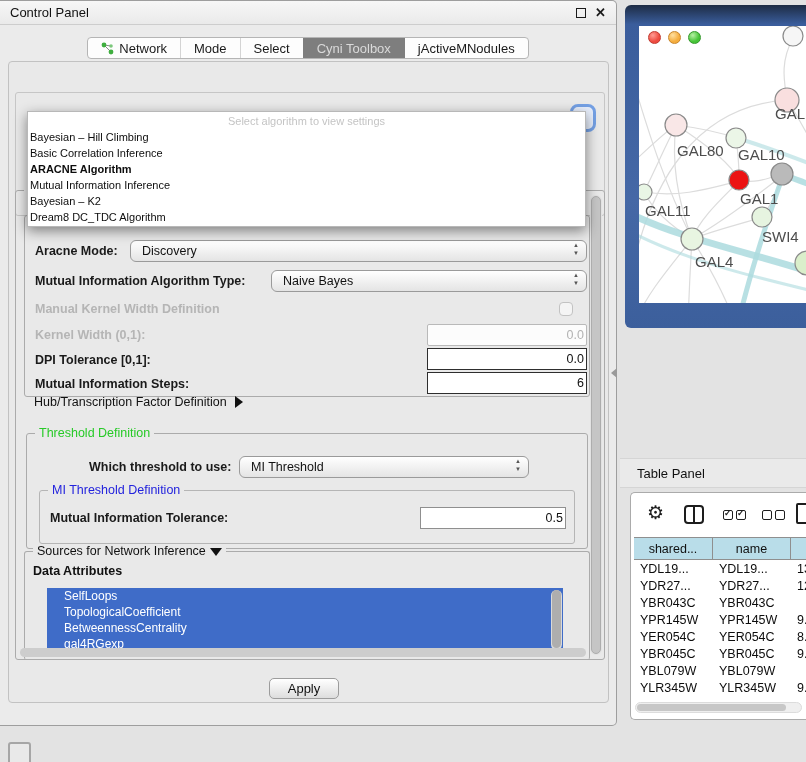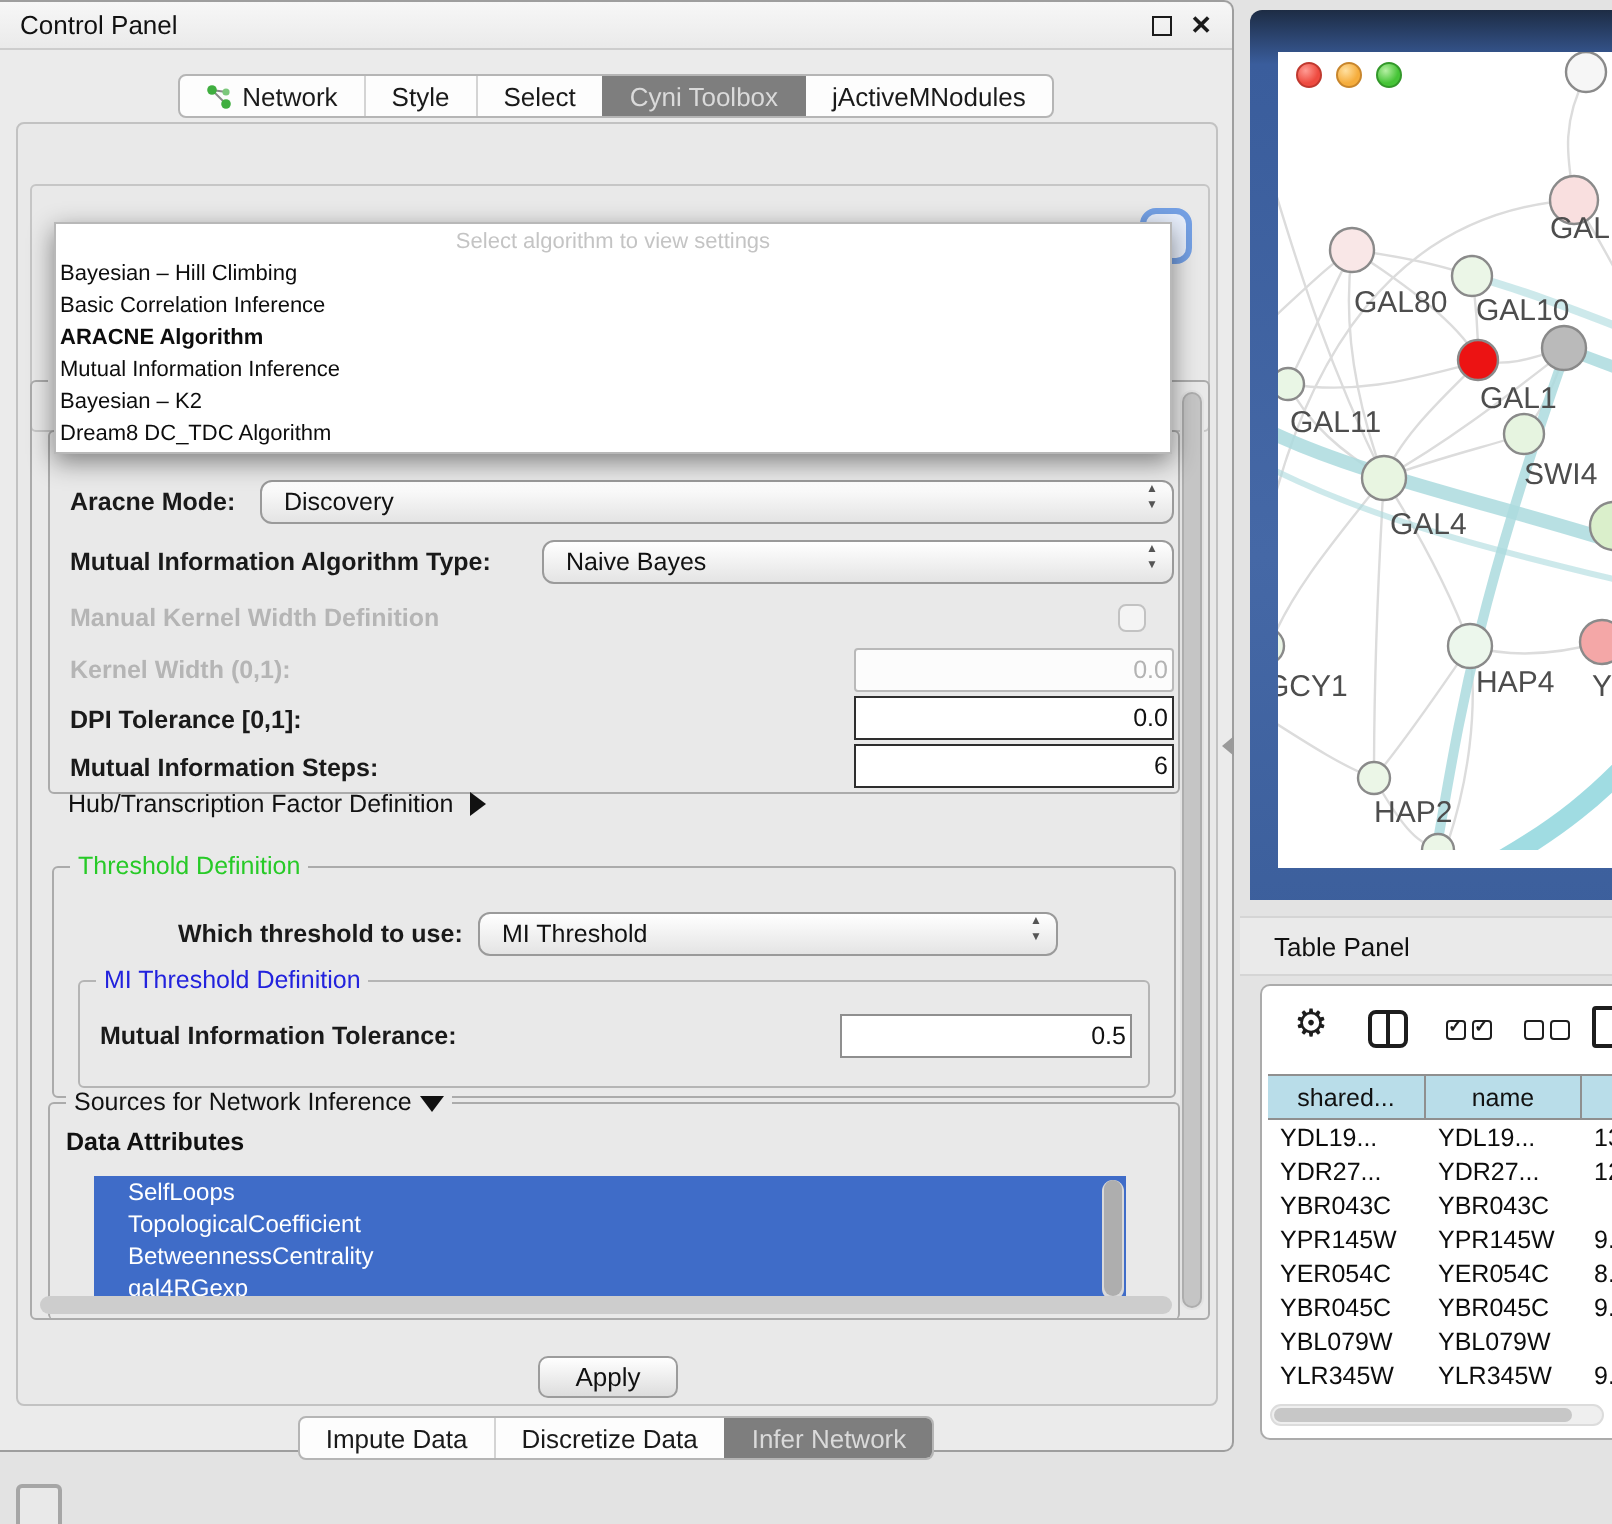--- a/index.html
+++ b/index.html
@@ -80,21 +80,21 @@
   .attr-list { position:absolute; left:22px; top:36px; width:516px; height:66px; background:#fff; overflow:hidden; }
   .attr-item { height:16px; line-height:16px; background:#3f6cc8; color:#fff; font-size:12px; padding-left:17px; white-space:nowrap; }
   .attr-scroll { position:absolute; right:1px; top:2px; width:11px; height:60px; border-radius:6px; background:#d9d9d9; }
   .attr-scroll .thumb { position:absolute; left:1px; right:1px; top:0; height:58px; background:#aeaeae; border-radius:6px; }
   .hstrip { position:absolute; left:4px; bottom:2px; right:18px; height:9px; background:#cdcdcd; border-radius:5px; }
 
   .apply-btn { position:absolute; left:260px; top:616px; width:70px; height:21px; border:1px solid #9c9c9c; border-radius:5px;
         background:linear-gradient(#ffffff,#dddddd); font-size:13px; color:#111; display:flex; align-items:center; justify-content:center; }
 
   
-  .net-win { position:absolute; left:625px; top:5px; width:181px; height:454px;
+  .net-win { position:absolute; left:625px; top:5px; width:181px; height:323px;
         background:linear-gradient(180deg,#1d2c44 0%, #3a5d9c 6%, #4568a6 60%, #3c5f9c 100%);
         border-radius:6px 0 0 6px; }
   .net-canvas { position:absolute; left:14px; top:21px; right:0; bottom:25px; background:#ffffff; overflow:hidden; }
   .tl { position:absolute; top:5px; left:9px; display:flex; gap:7px; z-index:5; }
   .tl span { width:13px; height:13px; border-radius:50%; display:inline-block; }
   .tl .red    { background:radial-gradient(circle at 35% 30%, #ff9c94, #ee4b40 60%); border:1px solid #c0392f; }
   .tl .yellow { background:radial-gradient(circle at 35% 30%, #ffe0a0, #f5ad3d 60%); border:1px solid #c8862c; }
   .tl .green  { background:radial-gradient(circle at 35% 30%, #b6f0a4, #46c437 60%); border:1px solid #33982a; }
   .net-svg { position:absolute; left:0; top:0; }
   .net-svg path.edge { fill:none; stroke:#dcdcdc; stroke-width:1.2; }
@@ -145,21 +145,21 @@
             <svg viewBox="0 0 13 13" class="net-glyph">
               <line x1="3" y1="3" x2="10" y2="10" stroke="#8a8a8a" stroke-width="1"></line>
               <line x1="3" y1="3" x2="10" y2="4" stroke="#8a8a8a" stroke-width="1"></line>
               <circle cx="3" cy="3" r="2.4" fill="#3fae3f"></circle>
               <circle cx="10" cy="10" r="2.4" fill="#3fae3f"></circle>
               <circle cx="10" cy="4" r="1.8" fill="#7cc87c"></circle>
             </svg>
             <span>Network</span>
           </div>
           <div class="tab">
-            <span>Style</span>
+            <span>Mode</span>
           </div>
           <div class="tab">
             <span>Select</span>
           </div>
           <div class="tab selected">
             <span>Cyni Toolbox</span>
           </div>
           <div class="tab">
             <span>jActiveMNodules</span>
           </div>
@@ -279,33 +279,20 @@
               </div>
           </div>
         </div>
 
         <div class="hstrip"></div>
       </div>
 
       <div class="apply-btn">Apply</div>
     </div>
 
-    <div class="tabrow bottom">
-        <div class="tabstrip">
-          <div class="tab">
-            <span>Impute Data</span>
-          </div>
-          <div class="tab">
-            <span>Discretize Data</span>
-          </div>
-          <div class="tab selected">
-            <span>Infer Network</span>
-          </div>
-        </div>
-      </div>
   </div>
 
   <div class="resize-handle"></div>
 
   <div class="net-win">
     <div class="net-canvas">
       <div class="tl">
         <span class="red"></span>
         <span class="yellow"></span>
         <span class="green"></span>

